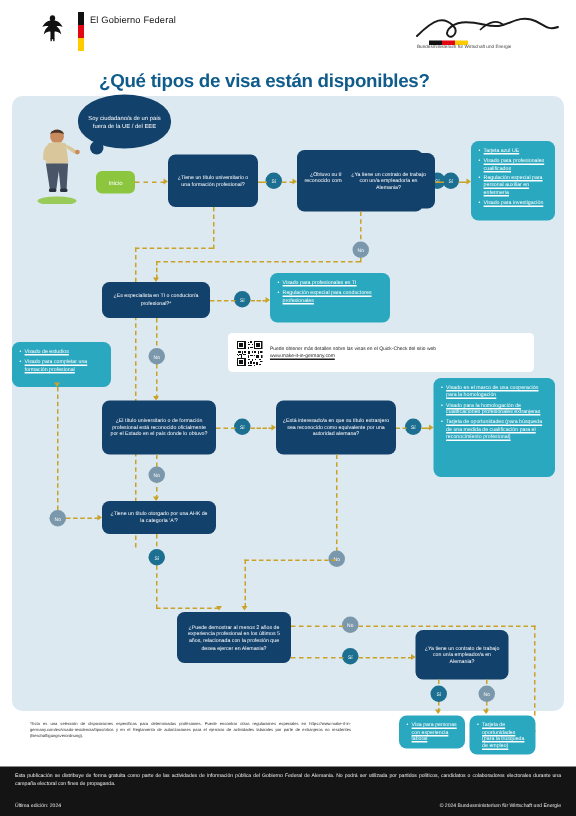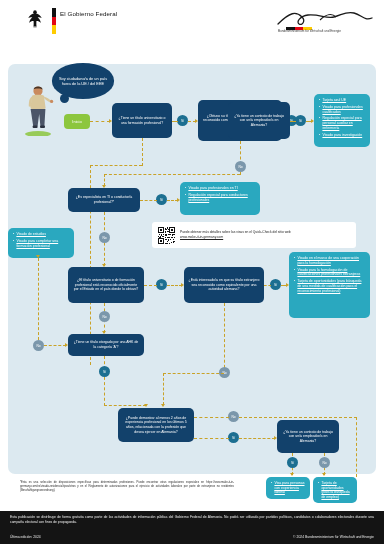--- a/index.html
+++ b/index.html
@@ -114,20 +114,21 @@
     <div class="sig">
       <svg viewBox="0 0 100 22" width="100" height="22">
         <path d="M2 16 C14 4 20 3 26 9 C30 13 26 18 23 16 C20 14 24 8 32 7 C44 6 50 11 58 9 C66 7 70 3 78 5 C86 7 88 13 96 10" fill="none" stroke="#1a1a1a" stroke-width="1.3" stroke-linecap="round"></path>
         <path d="M44 12 C50 6 56 5 60 9" fill="none" stroke="#1a1a1a" stroke-width="1.1"></path>
       </svg>
     </div>
     <div class="sig-flag"></div>
     <div class="sig-cap">Bundesministerium für Wirtschaft und Energie</div>
   </div>
 
+  <div class="title">¿Qué tipos de visa están disponibles?</div>
 
   <div class="canvas"></div>
 
   <div class="person">
     <svg viewBox="0 0 30 52" width="30" height="52">
       <ellipse cx="14" cy="50" rx="13" ry="3" fill="#8cc63e" opacity=".85"></ellipse>
       <circle cx="14" cy="7" r="4.6" fill="#c98a5e"></circle>
       <path d="M9.6 5.6 C9.6 1.6 18.6 1.4 18.6 5.8 C18 4.4 10.6 4 9.6 5.6Z" fill="#4a3526"></path>
       <path d="M8 12 C8 10.4 20 10.4 20 12 L21.6 24 C21.6 26 6.4 26 6.4 24 Z" fill="#d9c79b"></path>
       <path d="M8.2 12.4 C5.4 13.6 4.6 18 4.8 22.6 L7.2 22.8 Z" fill="#d9c79b"></path>

